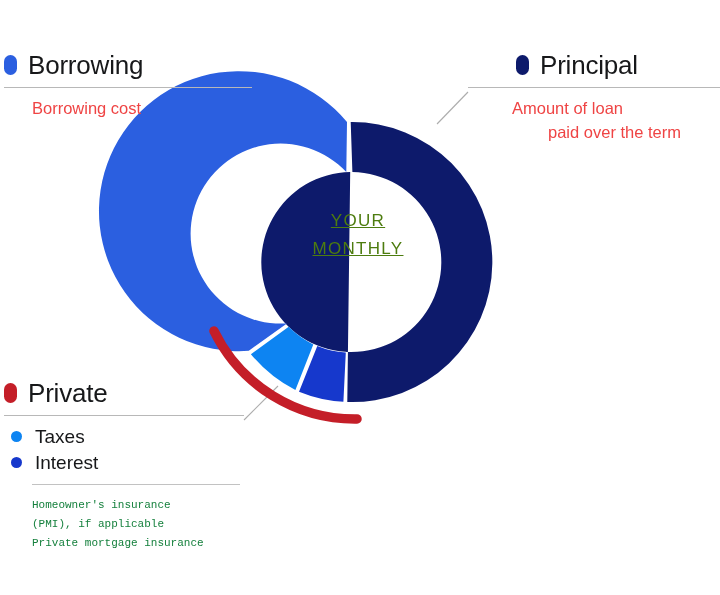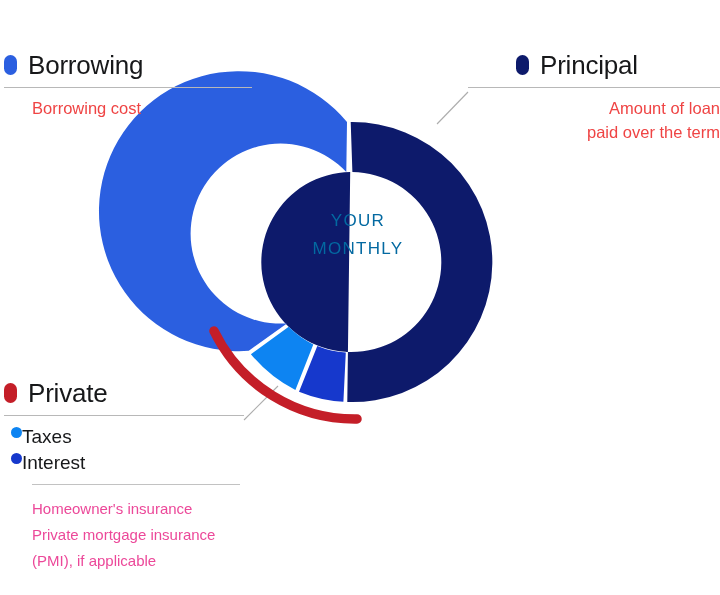--- a/index.html
+++ b/index.html
@@ -56,35 +56,37 @@
     margin-top: 9px;
     white-space: nowrap;
   }
 
   
   #callout-interest { left: 4px; top: 52px; width: 248px; }
   #callout-interest .rule { width: 248px; }
   #callout-interest .callout-desc { margin-left: 28px; }
 
   
-  #callout-principal { left: 468px; top: 52px; width: 252px; text-align: right; }
+  #callout-principal { left: 468px; top: 52px; width: 252px; }
   #callout-principal .callout-head { margin-left: 48px; }
   #callout-principal .rule { width: 252px; }
   #callout-principal .callout-desc { margin-left: 44px; }
 
   
   #callout-escrow { left: 4px; top: 380px; width: 240px; }
   #callout-escrow .rule { width: 240px; }
 
   .sub-legend {
     margin-top: 11px;
     margin-left: 5px;
   }
   .sub-item {
     display: flex;
+    align-items: center;
+    gap: 13px;
     margin-bottom: 7px;
   }
   .sub-dot {
     width: 11px; height: 11px;
     border-radius: 50%;
     flex: 0 0 auto;
     margin-left: 2px;
   }
   .sub-label {
     font-size: 19px;
@@ -94,41 +96,43 @@
   .note-rule {
     width: 208px;
     height: 1px;
     background: #c2c2c2;
     margin: 12px 0 0 28px;
   }
   .notes {
     margin: 11px 0 0 28px;
   }
   .note-line {
-    font-size: 15px;
-    color: #ec4899;
+    font-size: 11px;
+    color: #15803d;
     line-height: 1.72;
     white-space: nowrap;
+    font-family: Liberation Mono, monospace;
   }
 
   
   #donut-center-label {
     position: absolute;
     left: 288px;
     top: 207px;
     width: 140px;
     text-align: center;
     pointer-events: none;
   }
   #donut-center-label .cl {
     font-size: 17px;
     letter-spacing: 1.3px;
-    color: #0369a1;
+    color: #4d7c0f;
     line-height: 1.62;
     font-weight: 400;
+    text-decoration: underline;
   }
   svg { display: block; }
 </style>
 </head>
 <body>
 
 <div id="stage">
 
   <svg id="connectors" width="720" height="595" style="position:absolute;left:0;top:0;">
 
@@ -182,21 +186,21 @@
     <div class="callout-desc">Borrowing cost</div>
   </div>
 
   <div class="callout" id="callout-principal">
     <div class="callout-head">
       <span class="swatch" style="background:#0d1a6b;"></span>
       <span class="callout-title">Principal</span>
     </div>
     <div class="rule"></div>
     <div class="callout-desc">Amount of loan</div>
-    <div class="callout-desc" style="margin-top:1px;margin-left:64px;">paid over the term</div>
+    <div class="callout-desc" style="margin-top:1px;margin-left:80px;">paid over the term</div>
   </div>
 
   <div class="callout" id="callout-escrow">
     <div class="callout-head">
       <span class="swatch" style="background:#c41e28;"></span>
       <span class="callout-title">Private</span>
     </div>
     <div class="rule"></div>
 
     <div class="sub-legend">
@@ -206,18 +210,18 @@
       </div>
       <div class="sub-item">
         <span class="sub-dot" style="background:#1638cc;"></span>
         <span class="sub-label">Interest</span>
       </div>
     </div>
 
     <div class="note-rule"></div>
     <div class="notes">
       <div class="note-line">Homeowner's insurance</div>
+      <div class="note-line">(PMI), if applicable</div>
       <div class="note-line">Private mortgage insurance</div>
-      <div class="note-line">(PMI), if applicable</div>
     </div>
   </div>
 
 </div>
 
 </body></html>

